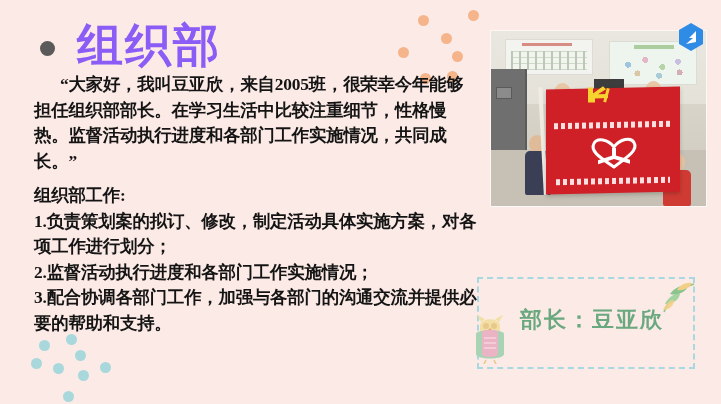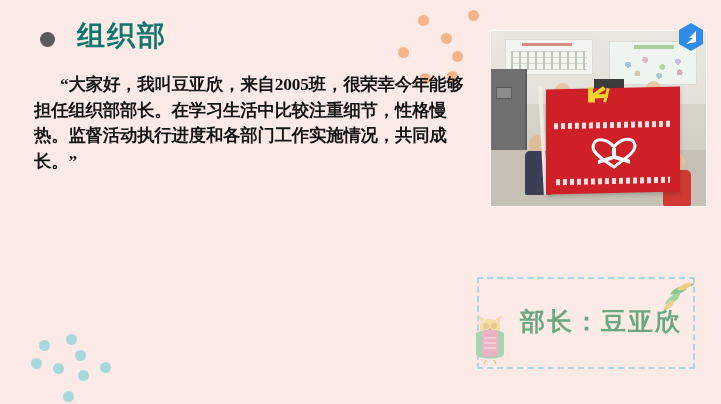--- a/index.html
+++ b/index.html
@@ -12,21 +12,21 @@
   #slide{position:absolute;inset:0;background:#fbeae6;overflow:hidden;}
 
   
   .dot{position:absolute;border-radius:50%;}
 
   
   #title-row{position:absolute;left:40px;top:22px;display:flex;align-items:center;gap:22px;}
   #title-bullet{width:15px;height:15px;border-radius:50%;background:#5a5a5a;margin-top:6px;}
   #title-text{
     font-family:"Liberation Sans","DejaVu Sans",sans-serif;
-    font-size:28px;font-weight:700;color:#0f766e;letter-spacing:2px;line-height:1;
+    font-size:46px;font-weight:700;color:#8b5cf6;letter-spacing:2px;line-height:1;
   }
 
   
   #quote{
     position:absolute;left:34px;top:72px;width:440px;
     font-size:17.4px;font-weight:700;color:#141414;
     line-height:1.47;letter-spacing:-0.2px;text-indent:26px;
   }
   #duties{
     position:absolute;left:34px;top:183px;width:448px;
@@ -94,21 +94,21 @@
   #badge{position:absolute;left:676px;top:22px;width:30px;height:30px;}
 
   
   #caption-box{
     position:absolute;left:477px;top:277px;width:218px;height:92px;
     border:2px dashed #a8d8e0;box-sizing:border-box;
   }
   #caption-text{
     position:absolute;left:520px;top:305px;
     font-family:"Liberation Sans","DejaVu Sans",sans-serif;
-    font-size:25px;font-weight:700;color:#6aa87f;letter-spacing:2px;
+    font-size:22px;font-weight:700;color:#6aa87f;letter-spacing:2px;
   }
   #owl{position:absolute;left:472px;top:310px;width:36px;height:54px;}
   #leaf{position:absolute;left:636px;top:280px;width:62px;height:40px;}
 </style>
 </head>
 <body>
 
 <div id="slide">
 
   <div>
@@ -132,20 +132,26 @@
     <div class="dot" style="left:63px;top:391px;width:11px;height:11px;background:#a8d8dc;"></div>
   </div>
 
   <div id="title-row">
     <div id="title-bullet"></div>
     <div id="title-text">组织部</div>
   </div>
 
   <div id="quote">“大家好，我叫豆亚欣，来自2005班，很荣幸今年能够担任组织部部长。在学习生活中比较注重细节，性格慢热。监督活动执行进度和各部门工作实施情况，共同成长。”</div>
 
+  <div id="duties">
+    <div class="ln">组织部工作:</div>
+    <div class="wrapln">1.负责策划案的拟订、修改，制定活动具体实施方案，对各项工作进行划分；</div>
+    <div class="wrapln">2.监督活动执行进度和各部门工作实施情况；</div>
+    <div class="wrapln">3.配合协调各部门工作，加强与各部门的沟通交流并提供必要的帮助和支持。</div>
+  </div>
 
   <div id="photo">
     <div class="room"></div>
 
     <div class="poster" id="poster-left">
       <div class="pl-title"></div>
         <div class="pl-grid"></div>
     </div>
     <div class="poster" id="poster-right">
       <div class="pr-title"></div>

